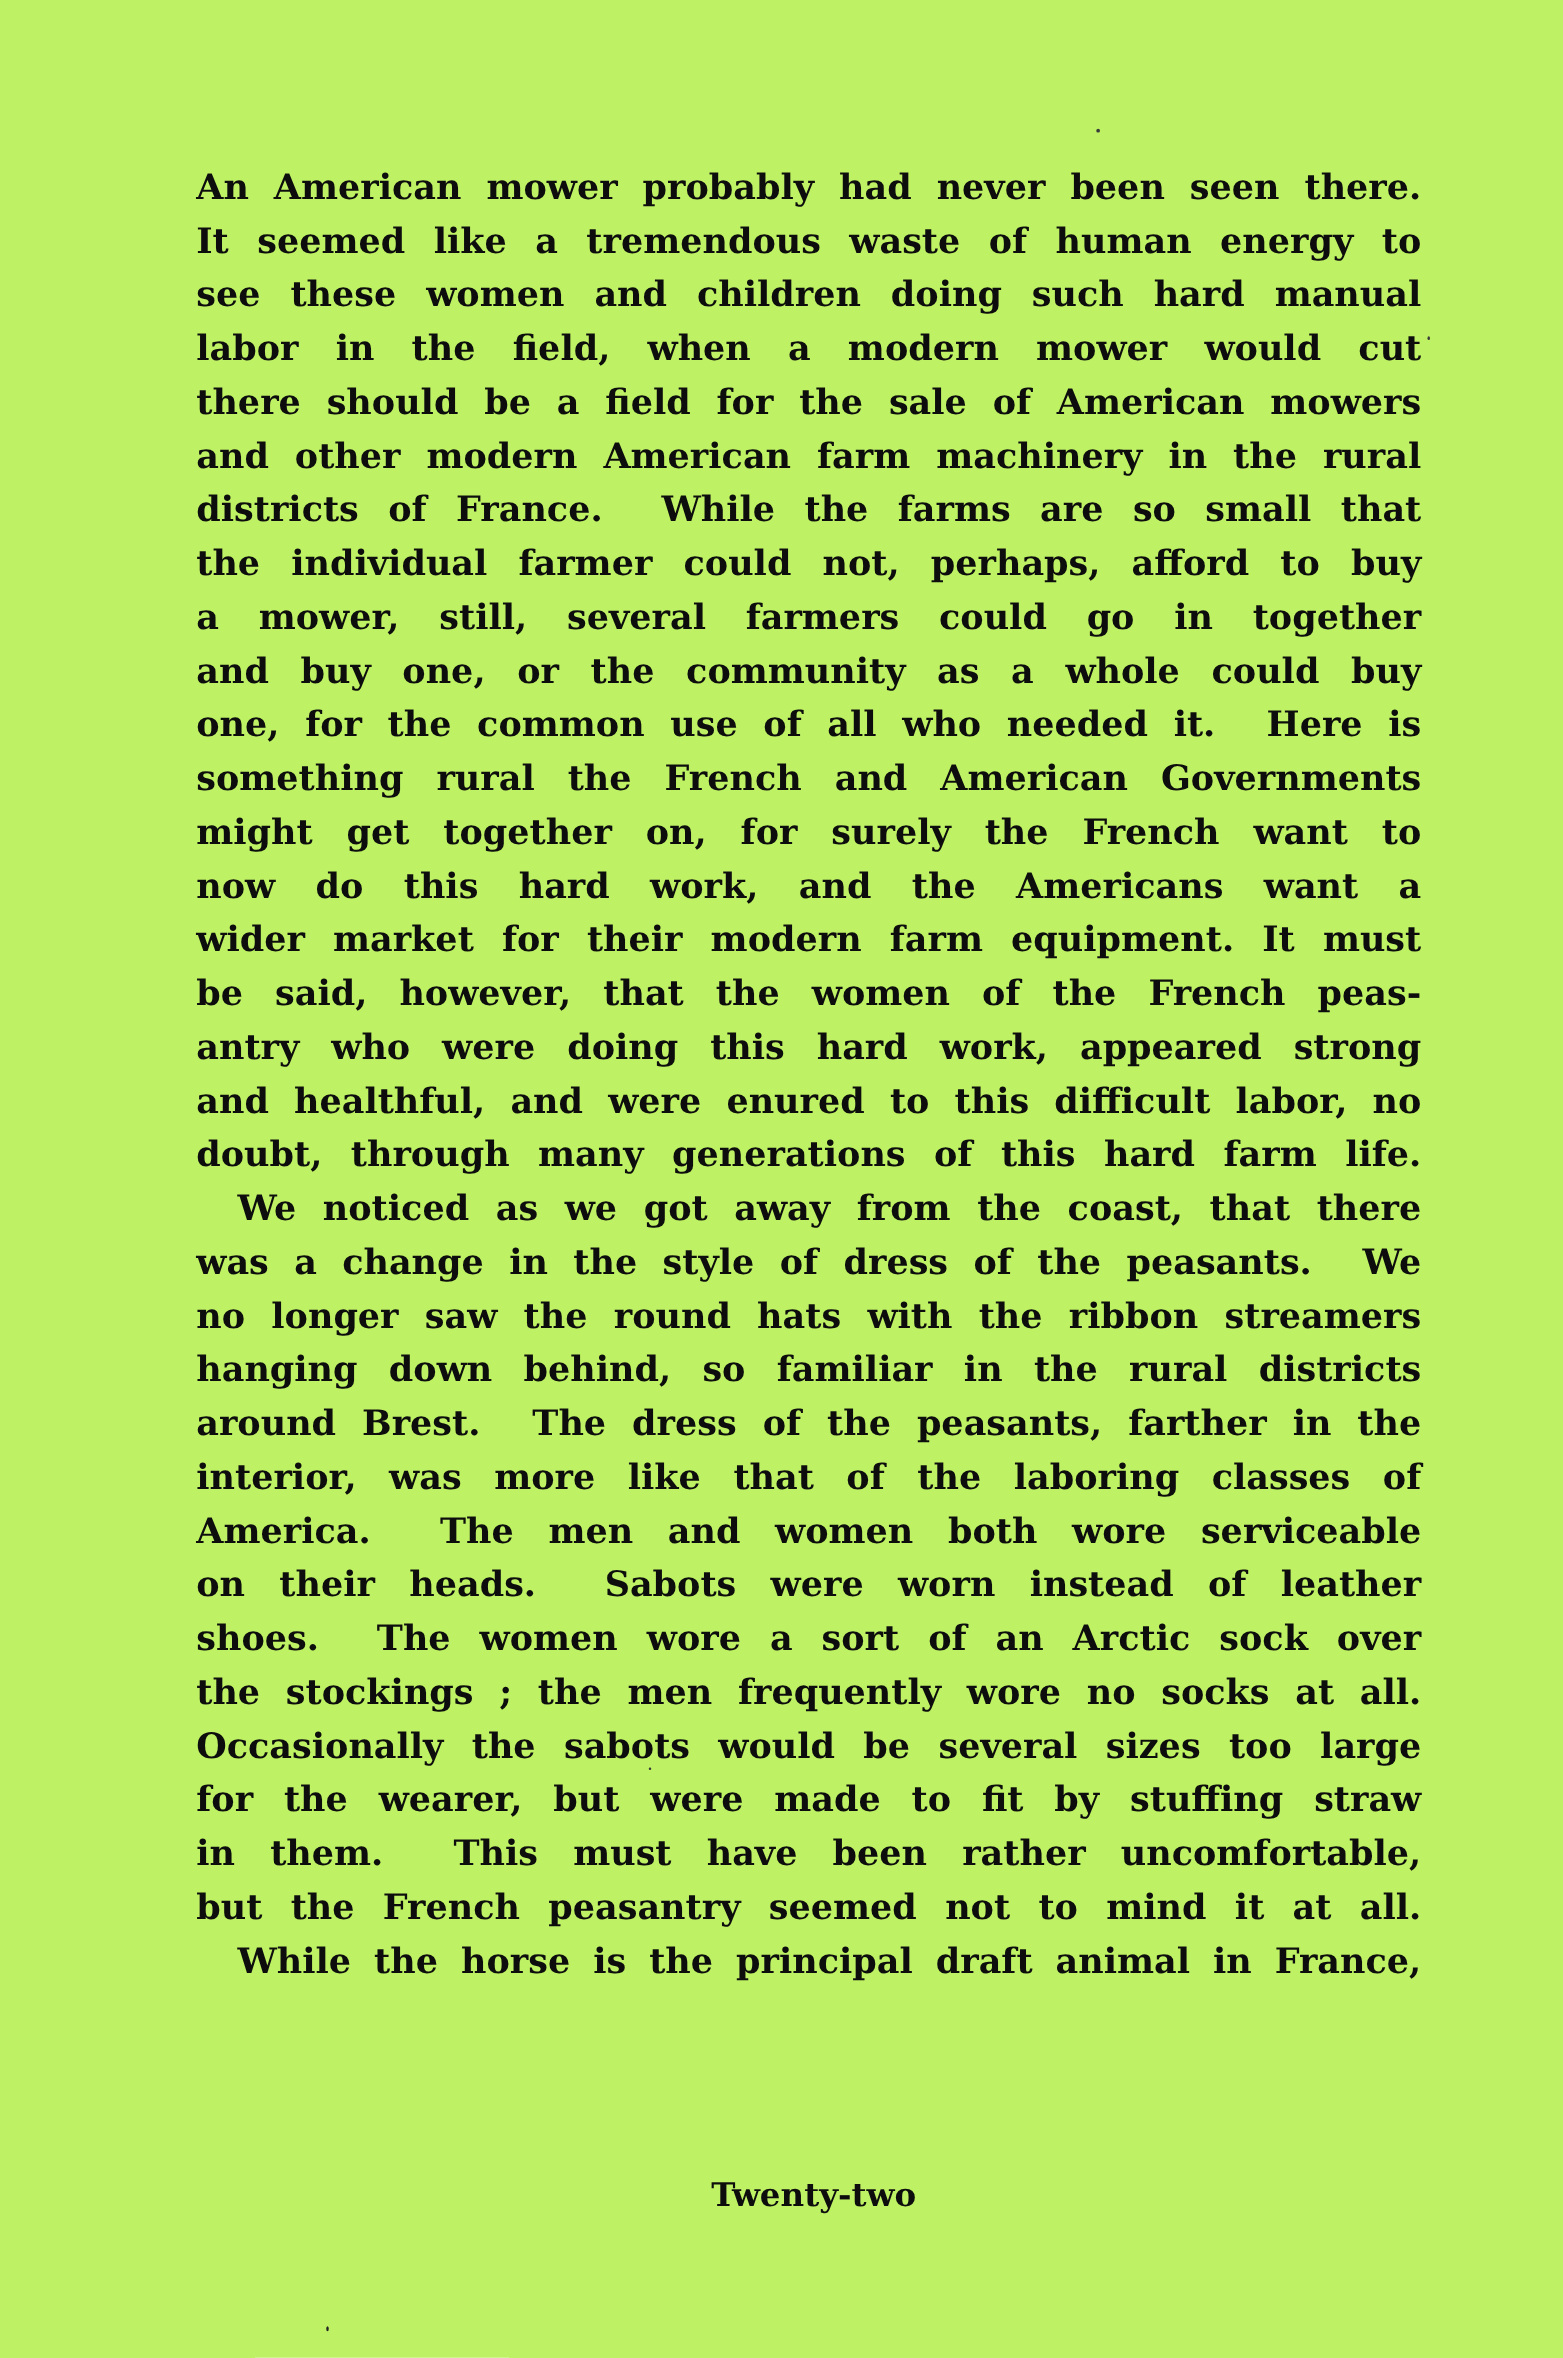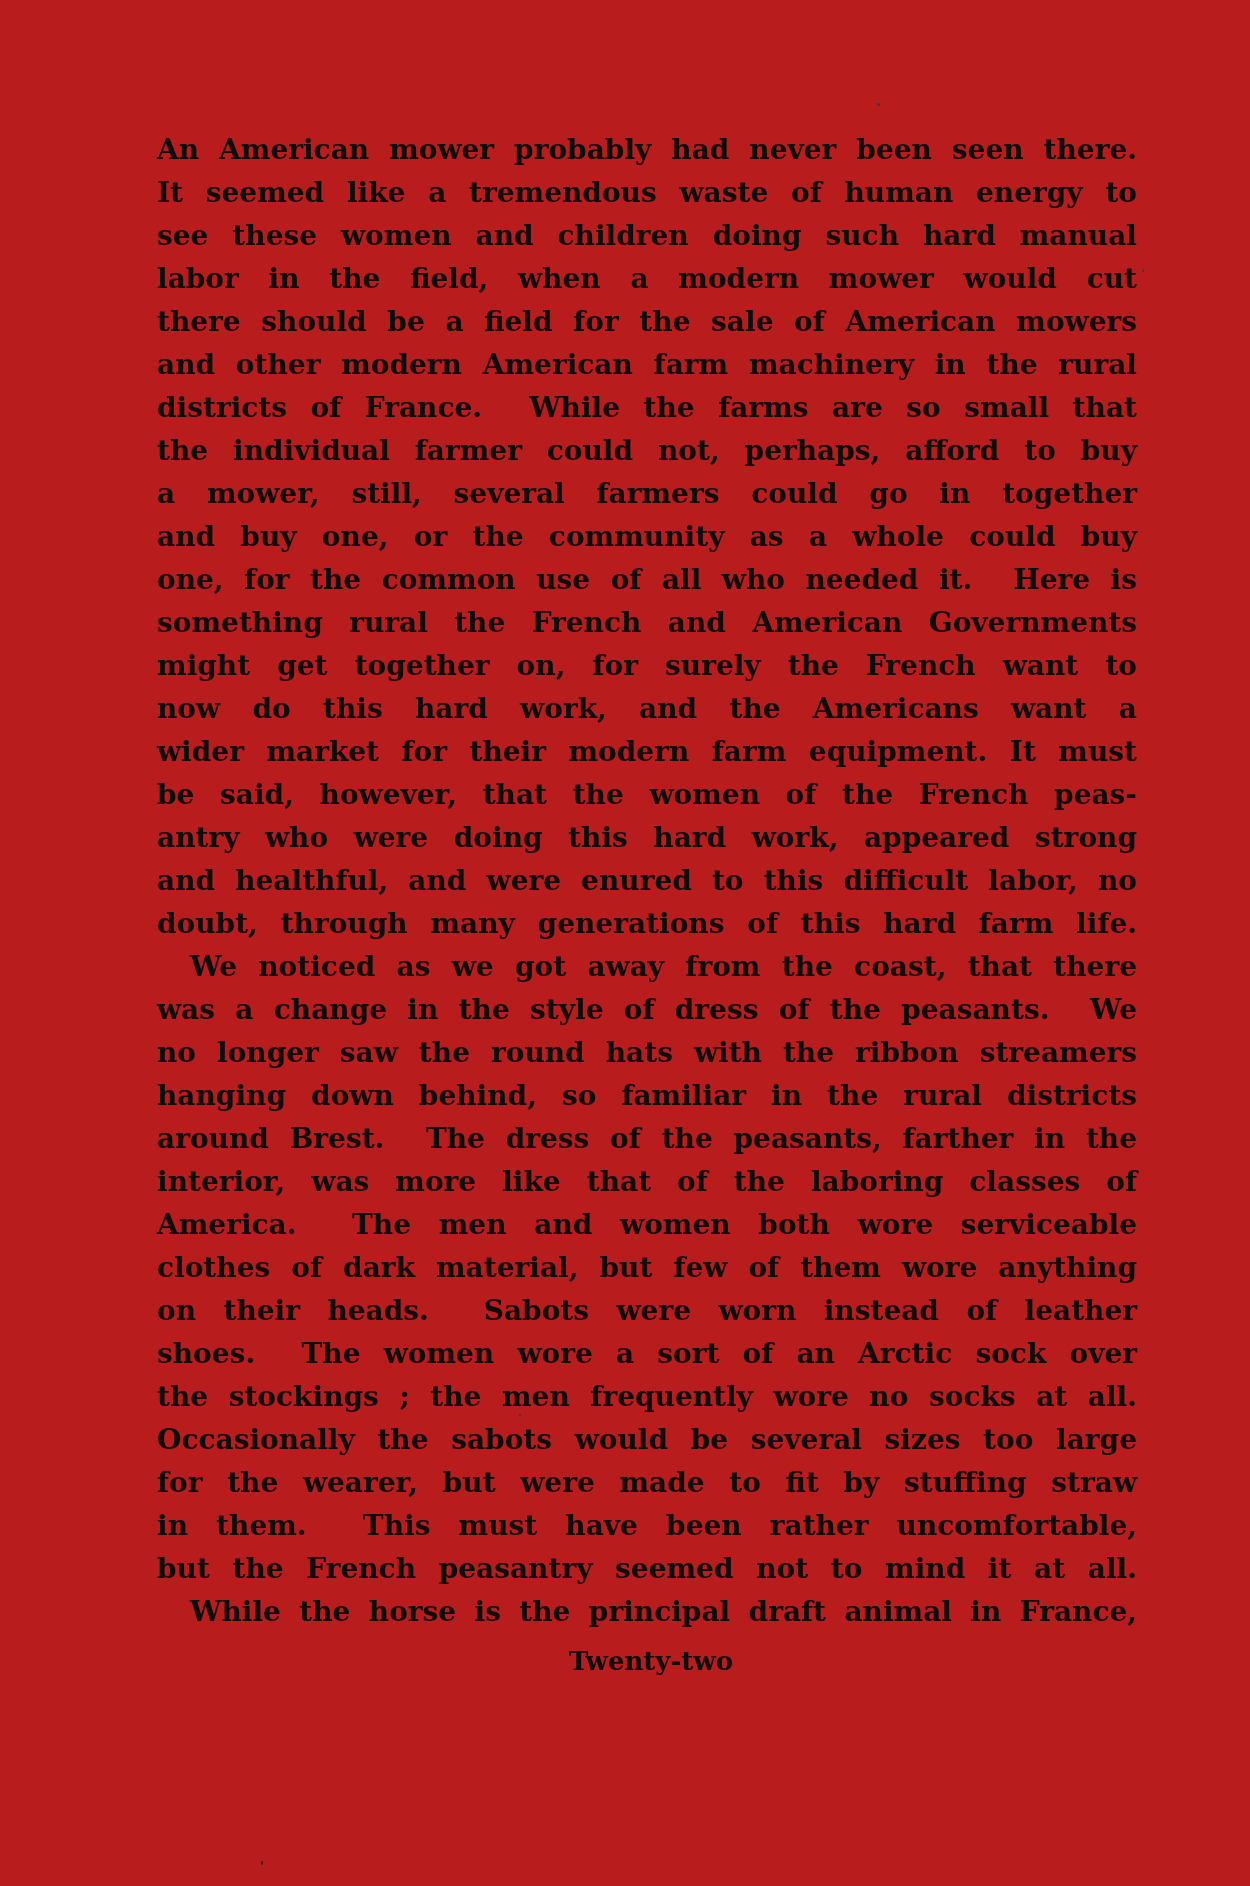--- a/index.html
+++ b/index.html
@@ -7,21 +7,21 @@
     width: 1250px;
     height: 1886px;
     position: relative;
     background: #ffffff;
     overflow: hidden;
     font-family: "DejaVu Serif", serif;
   }
   .page {
     position: absolute;
     inset: 0;
-    background: #b91c1c;
+    background: #bef264;
   }
   .textblock {
     position: absolute;
     left: 157px;
     top: 128px;
     width: 980px;
   }
   .line {
     height: 43px;
     line-height: 43px;
@@ -32,21 +32,21 @@
     text-align-last: justify;
     white-space: pre-wrap;
     overflow: visible;
   }
   .line.indent {
     padding-left: 33px;
   }
   .folio {
     position: absolute;
     left: 651px;
-    top: 1641px;
+    top: 1737px;
     transform: translateX(-50%);
     font-size: 26px;
     font-weight: 700;
     color: #0d0d0d;
     line-height: 40px;
     white-space: nowrap;
   }
   .speck {
     position: absolute;
     background: #3a3a3a;
@@ -82,21 +82,20 @@
     <div class="line">antry who were doing this hard work, appeared strong</div>
     <div class="line">and healthful, and were enured to this difficult labor, no</div>
     <div class="line">doubt, through many generations of this hard farm life.</div>
     <div class="line indent">We noticed as we got away from the coast, that there</div>
     <div class="line">was a change in the style of dress of the peasants.  We</div>
     <div class="line">no longer saw the round hats with the ribbon streamers</div>
     <div class="line">hanging down behind, so familiar in the rural districts</div>
     <div class="line">around Brest.  The dress of the peasants, farther in the</div>
     <div class="line">interior, was more like that of the laboring classes of</div>
     <div class="line">America.  The men and women both wore serviceable</div>
-    <div class="line">clothes of dark material, but few of them wore anything</div>
     <div class="line">on their heads.  Sabots were worn instead of leather</div>
     <div class="line">shoes.  The women wore a sort of an Arctic sock over</div>
     <div class="line">the stockings ; the men frequently wore no socks at all.</div>
     <div class="line">Occasionally the sabots would be several sizes too large</div>
     <div class="line">for the wearer, but were made to fit by stuffing straw</div>
     <div class="line">in them.  This must have been rather uncomfortable,</div>
     <div class="line">but the French peasantry seemed not to mind it at all.</div>
     <div class="line indent">While the horse is the principal draft animal in France,</div>
   </div>
 

